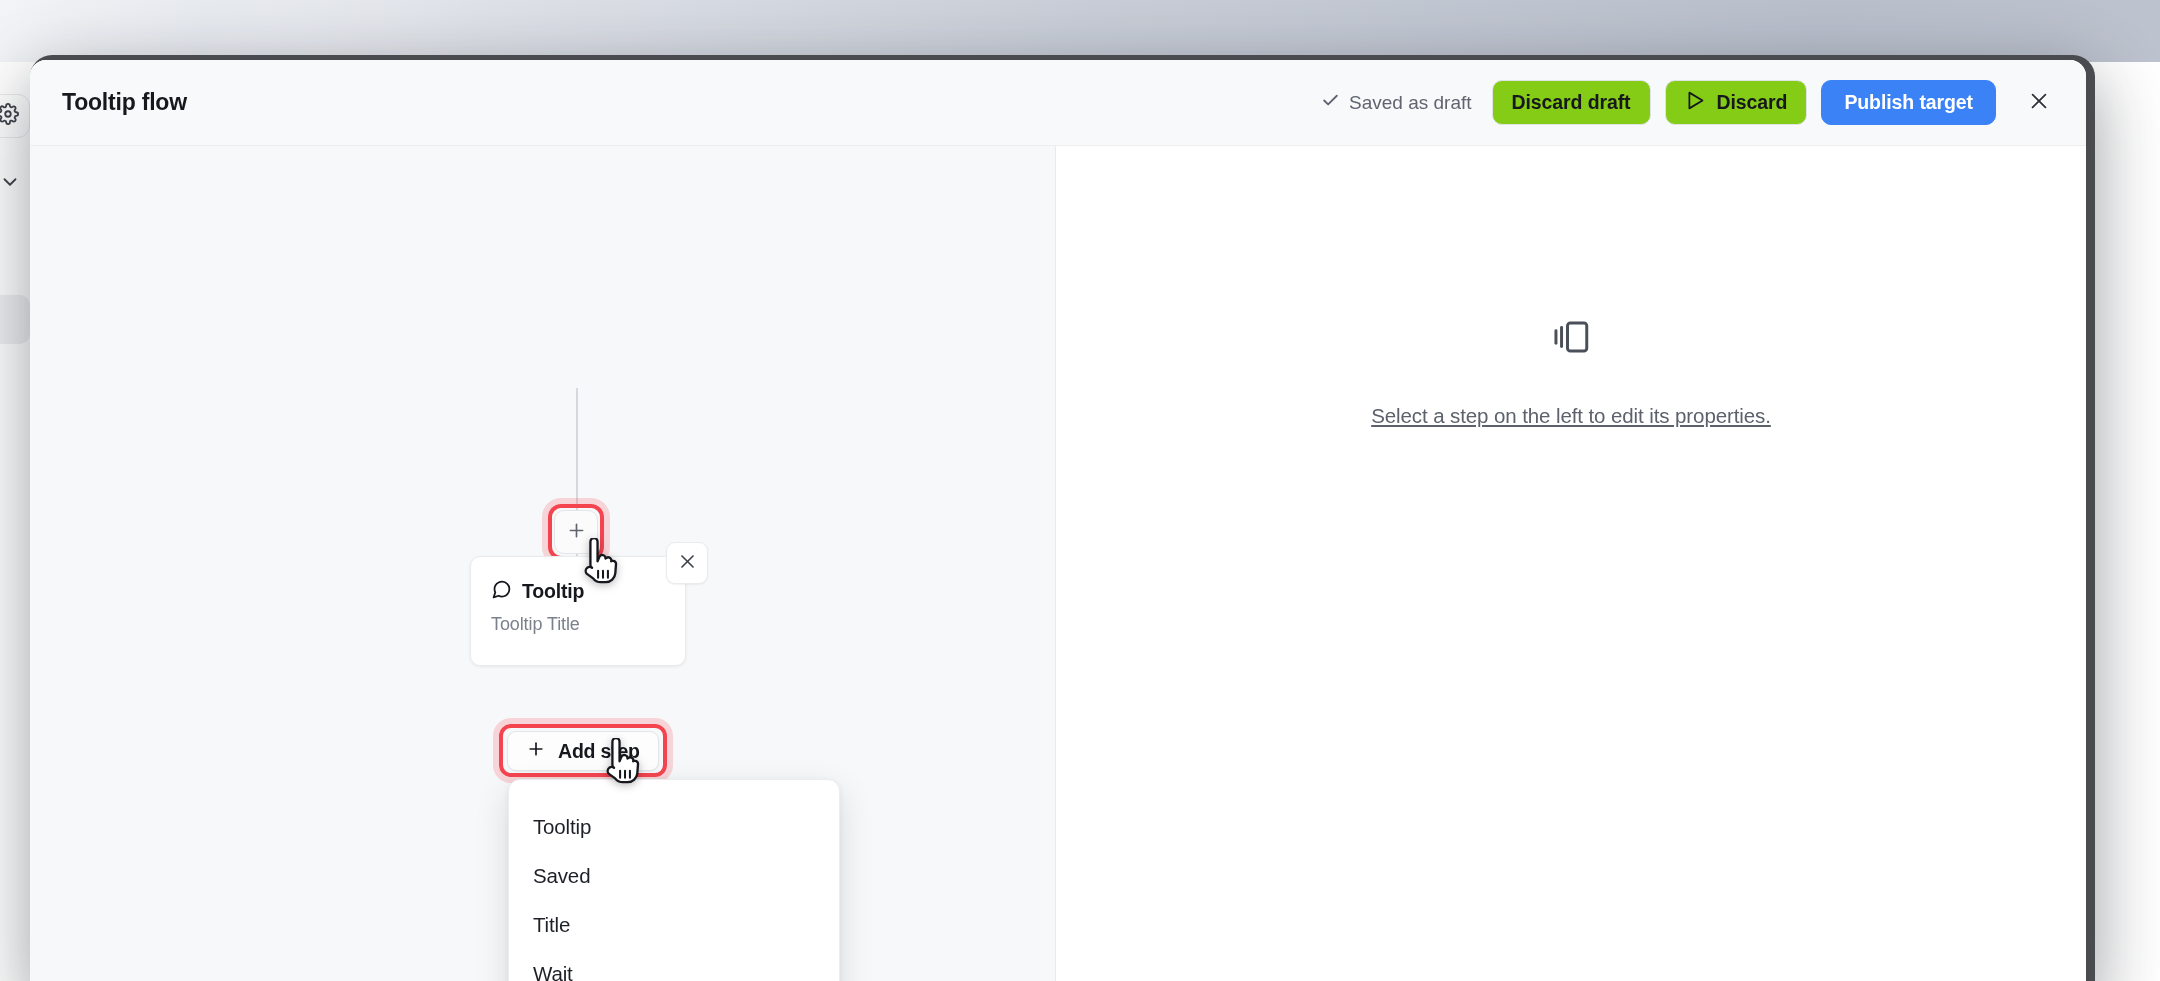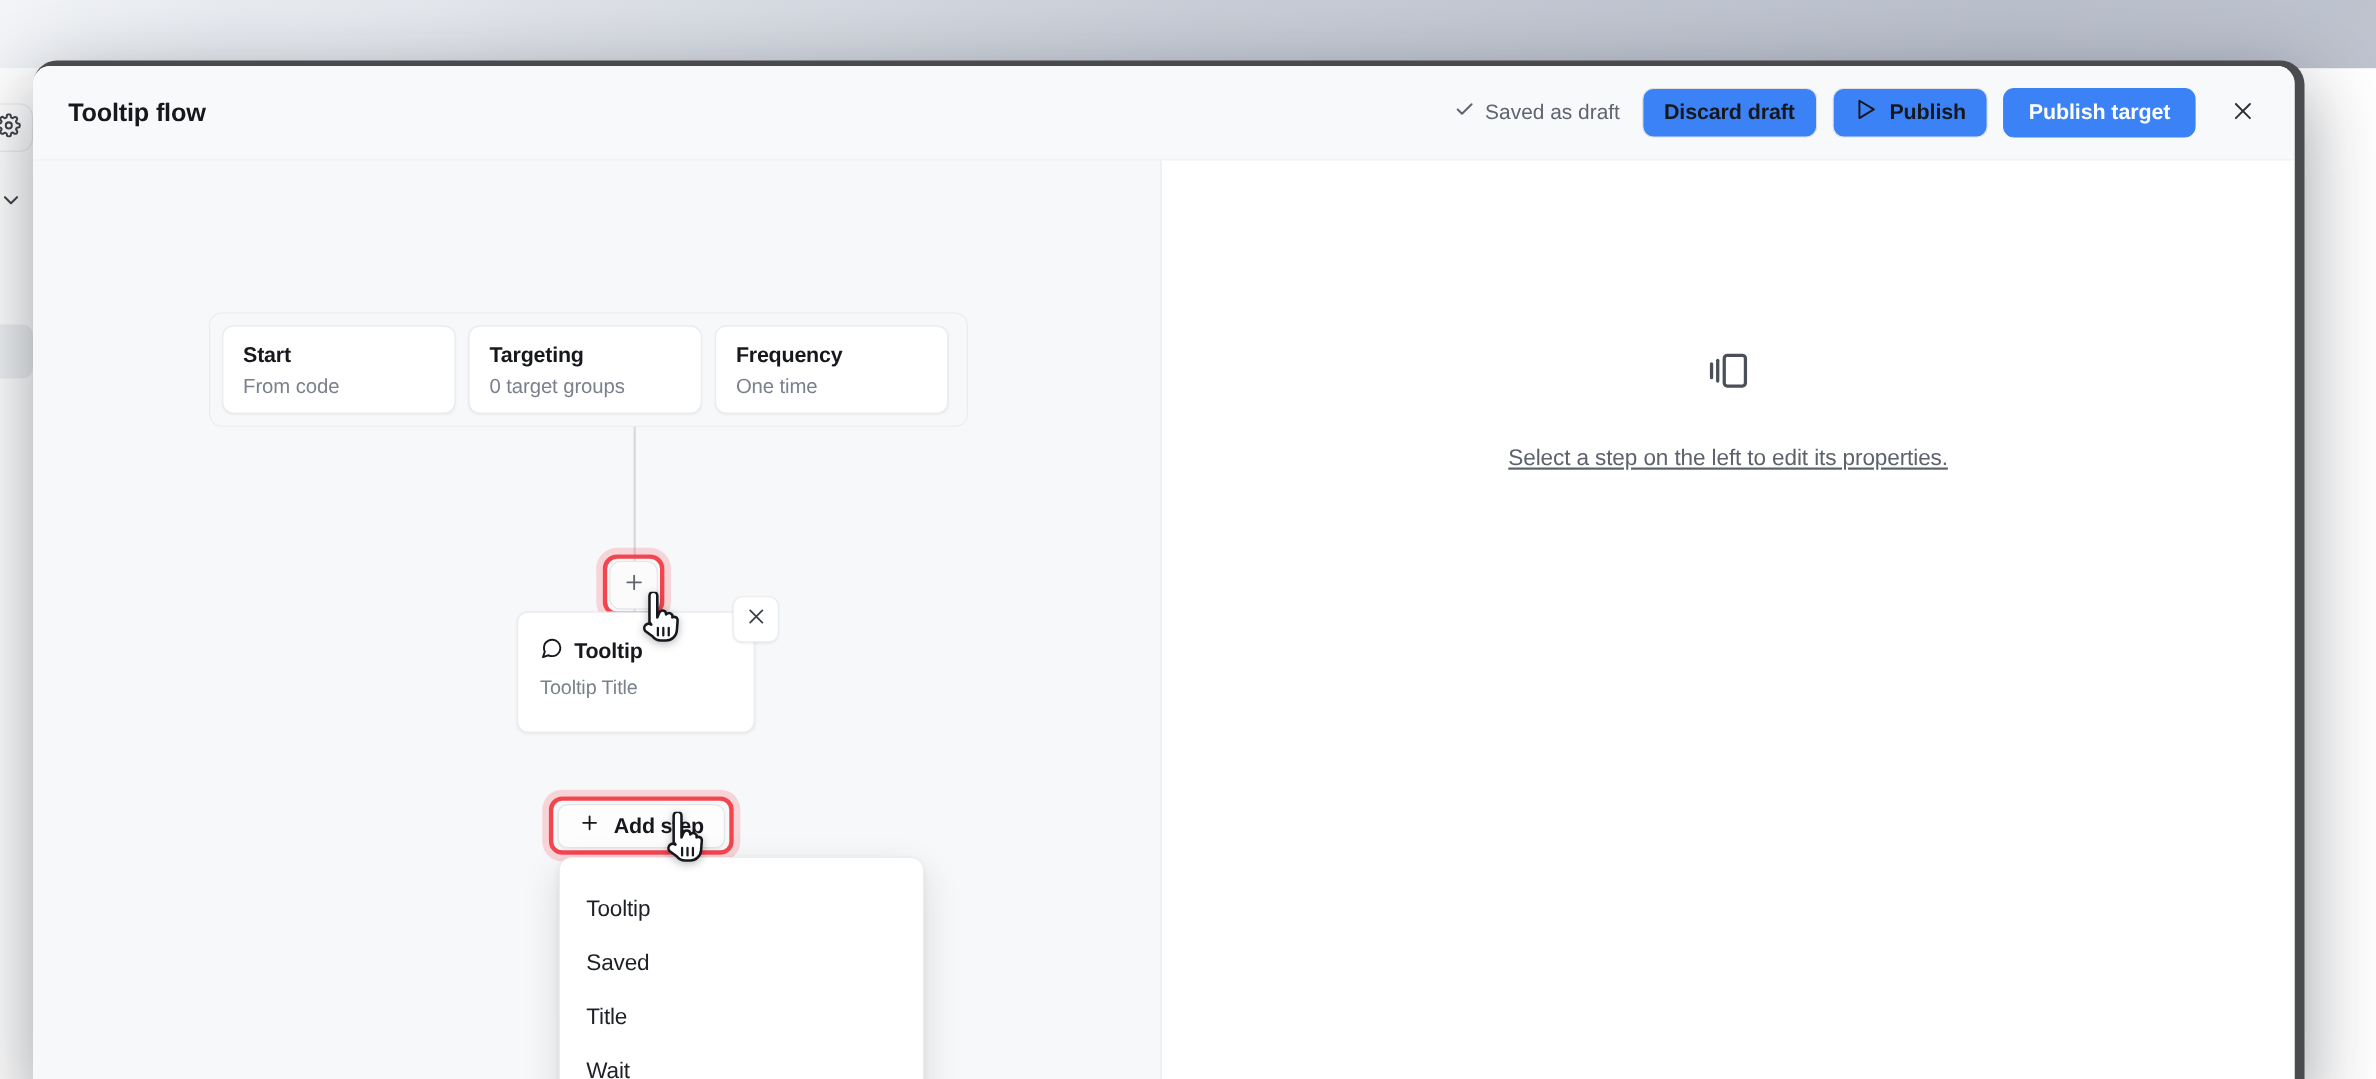--- a/index.html
+++ b/index.html
@@ -78,21 +78,21 @@
 
   .saved-state {
     display:flex; align-items:center; gap:9px;
     font-size: 19px; color: #5f6470; margin-right: 6px; justify-content: space-between;
   }
   .btn {
     height: 45px; border-radius: 10px;
     display:flex; align-items:center; gap:11px;
     padding: 0 19px;
     font-size: 19.5px; font-weight: 700; letter-spacing: -.1px;
-    background: #3b82f6; border: 1px solid #dfe2e6; color: #16181d;
+    background: #84cc16; border: 1px solid #dfe2e6; color: #16181d;
     cursor: pointer; white-space: nowrap;
   }
   .btn-primary {
     background: #3b82f6; border-color: #3b82f6; color: #fff;
     padding: 0 22px;
   }
   .icon-close-btn {
     width: 42px; height: 42px; border-radius: 9px;
     display:flex; align-items:center; justify-content:center;
     background: transparent; border: none; cursor: pointer;
@@ -255,21 +255,21 @@
       <button class="btn">
         <span>Discard draft</span>
       </button>
 
       <button class="btn">
         <span>
           <svg width="21" height="21" viewBox="0 0 24 24" fill="none" stroke="#16181d" stroke-width="2" stroke-linecap="round" stroke-linejoin="round">
               <polygon points="5 3 20 12 5 21 5 3"></polygon>
             </svg>
         </span>
-        <span>Publish</span>
+        <span>Discard</span>
       </button>
 
       <button class="btn btn-primary">
         <span>Publish target</span>
       </button>
 
       <button class="icon-close-btn">
         <span>
           <svg width="22" height="22" viewBox="0 0 24 24" fill="none" stroke="#2b2f36" stroke-width="1.9" stroke-linecap="round">
               <line x1="5" y1="5" x2="19" y2="19"></line>
@@ -277,34 +277,20 @@
             </svg>
         </span>
       </button>
     </div>
   </div>
 
   <div class="m-body">
 
     <div class="canvas">
 
-      <div class="trigger-group">
-        <div class="t-card">
-          <div class="t-title">Start</div>
-          <div class="t-sub">From code</div>
-        </div>
-        <div class="t-card">
-          <div class="t-title">Targeting</div>
-          <div class="t-sub">0 target groups</div>
-        </div>
-        <div class="t-card">
-          <div class="t-title">Frequency</div>
-          <div class="t-sub">One time</div>
-        </div>
-      </div>
 
       <div class="edge" style="left:546px; top:242px; width:1.5px; height:124px;"></div>
       <div class="edge" style="left:546px; top:406px; width:1.5px; height:12px;"></div>
       <div class="edge" style="left:546px; top:416px; width:112px; height:1.5px;"></div>
       <div class="edge" style="left:657px; top:416px; width:1.5px; height:22px;"></div>
 
       <div class="plus-chip">
         <span>
           <svg width="21" height="21" viewBox="0 0 24 24" fill="none" stroke="#60646d" stroke-width="1.9" stroke-linecap="round">
               <line x1="12" y1="5" x2="12" y2="19"></line>

